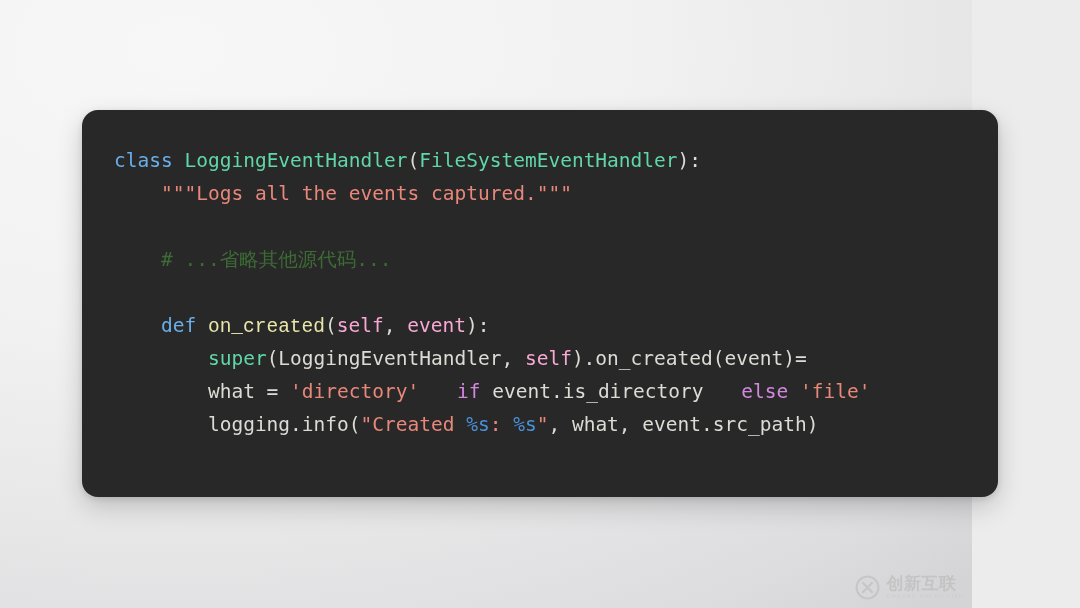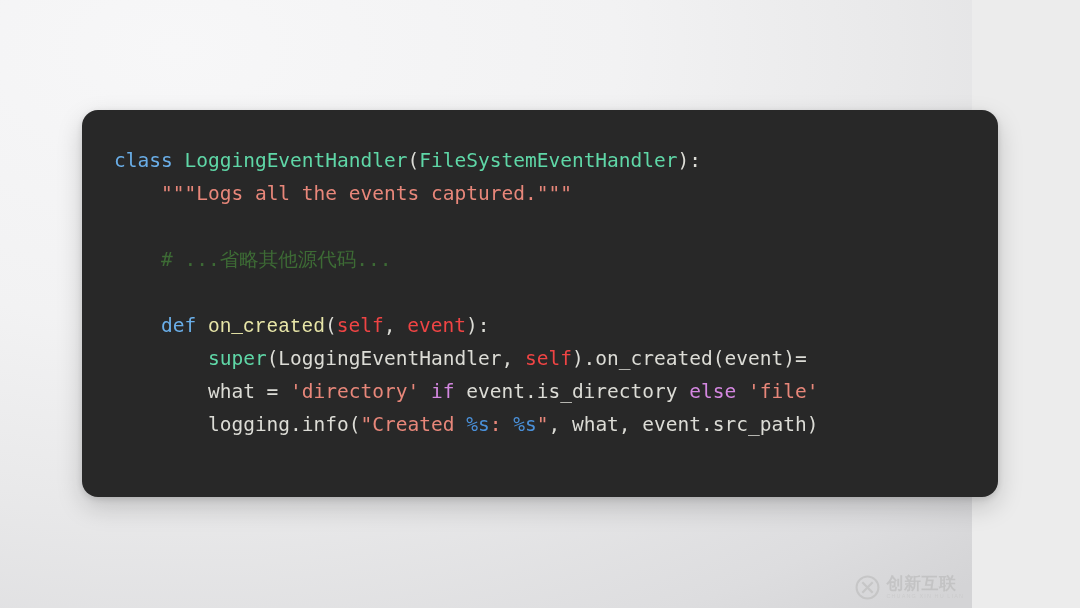--- a/index.html
+++ b/index.html
@@ -52,22 +52,22 @@
   .ln { display: block; height: 33px; }
   .ln.blank { }
 
   
   .kw      { color: #6aaee8; }   
   .cls     { color: #5fd7a7; }   
   .plain   { color: #dcdcd6; }   
   .str     { color: #e8877a; }   
   .com     { color: #3d6b35; margin-top: 43px; }   
   .fn      { color: #e8e6a8; font-family: Liberation Mono, monospace; }   
-  .param   { color: #ef4444; }   
-  .op      { color: #d487e0; }   
+  .param   { color: #f9a8d4; }   
+  .op      { color: #d487e0; margin-left: 26px; }   
   .fmt     { color: #4a90d9; }   
 
   
   #watermark {
     position: absolute;
     right: 8px;
     bottom: 8px;
     display: flex;
     align-items: center;
     gap: 6px;

